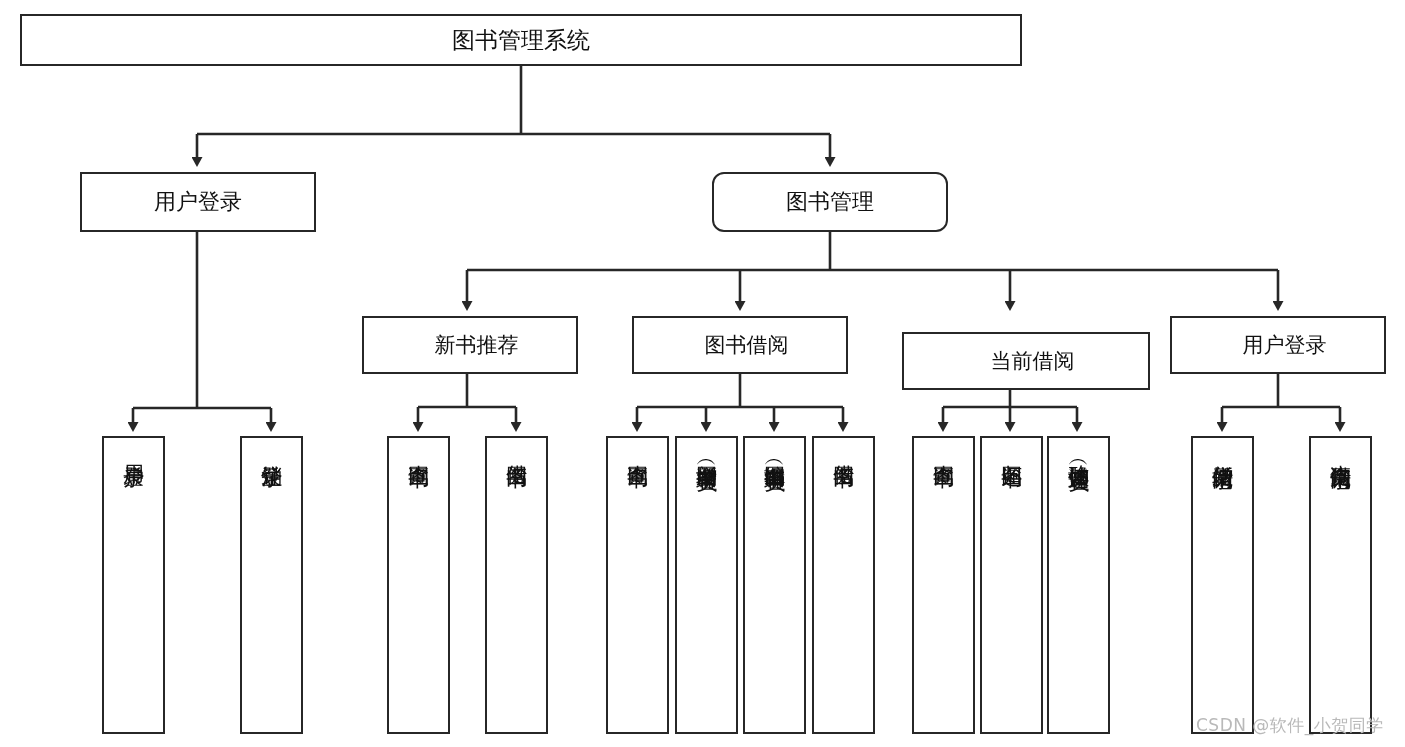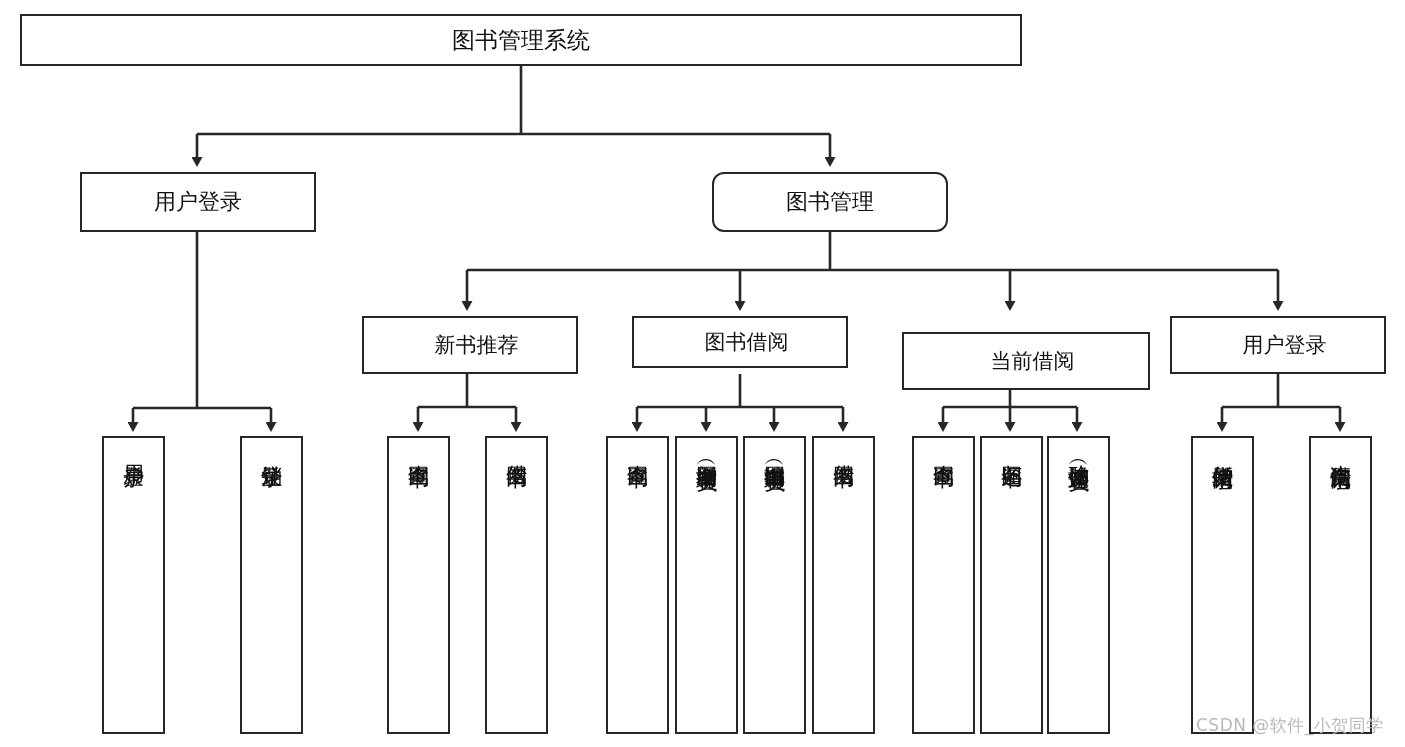--- a/index.html
+++ b/index.html
@@ -132,21 +132,21 @@
   <div class="node lvl1" style="left:80px; top:172px; width:236px; height:60px;">
     <span>用户登录</span>
   </div>
   <div class="node lvl1" style="left:712px; top:172px; width:236px; height:60px;border-radius:12px;">
     <span>图书管理</span>
   </div>
 
   <div class="node lvl2" style="left:362px; top:316px; width:216px; height:58px;">
     <span>新书推荐</span>
   </div>
-  <div class="node lvl2" style="left:632px; top:316px; width:216px; height:52px;">
+  <div class="node lvl2" style="left:632px; top:316px; width:216px; height:58px;">
     <span>图书借阅</span>
   </div>
   <div class="node lvl2" style="left:902px; top:332px; width:248px; height:58px;">
     <span>当前借阅</span>
   </div>
   <div class="node lvl2" style="left:1170px; top:316px; width:216px; height:58px;">
     <span>用户登录</span>
   </div>
 
   <div class="node leaf" style="left:102px; top:436px; width:63px; height:298px;">

